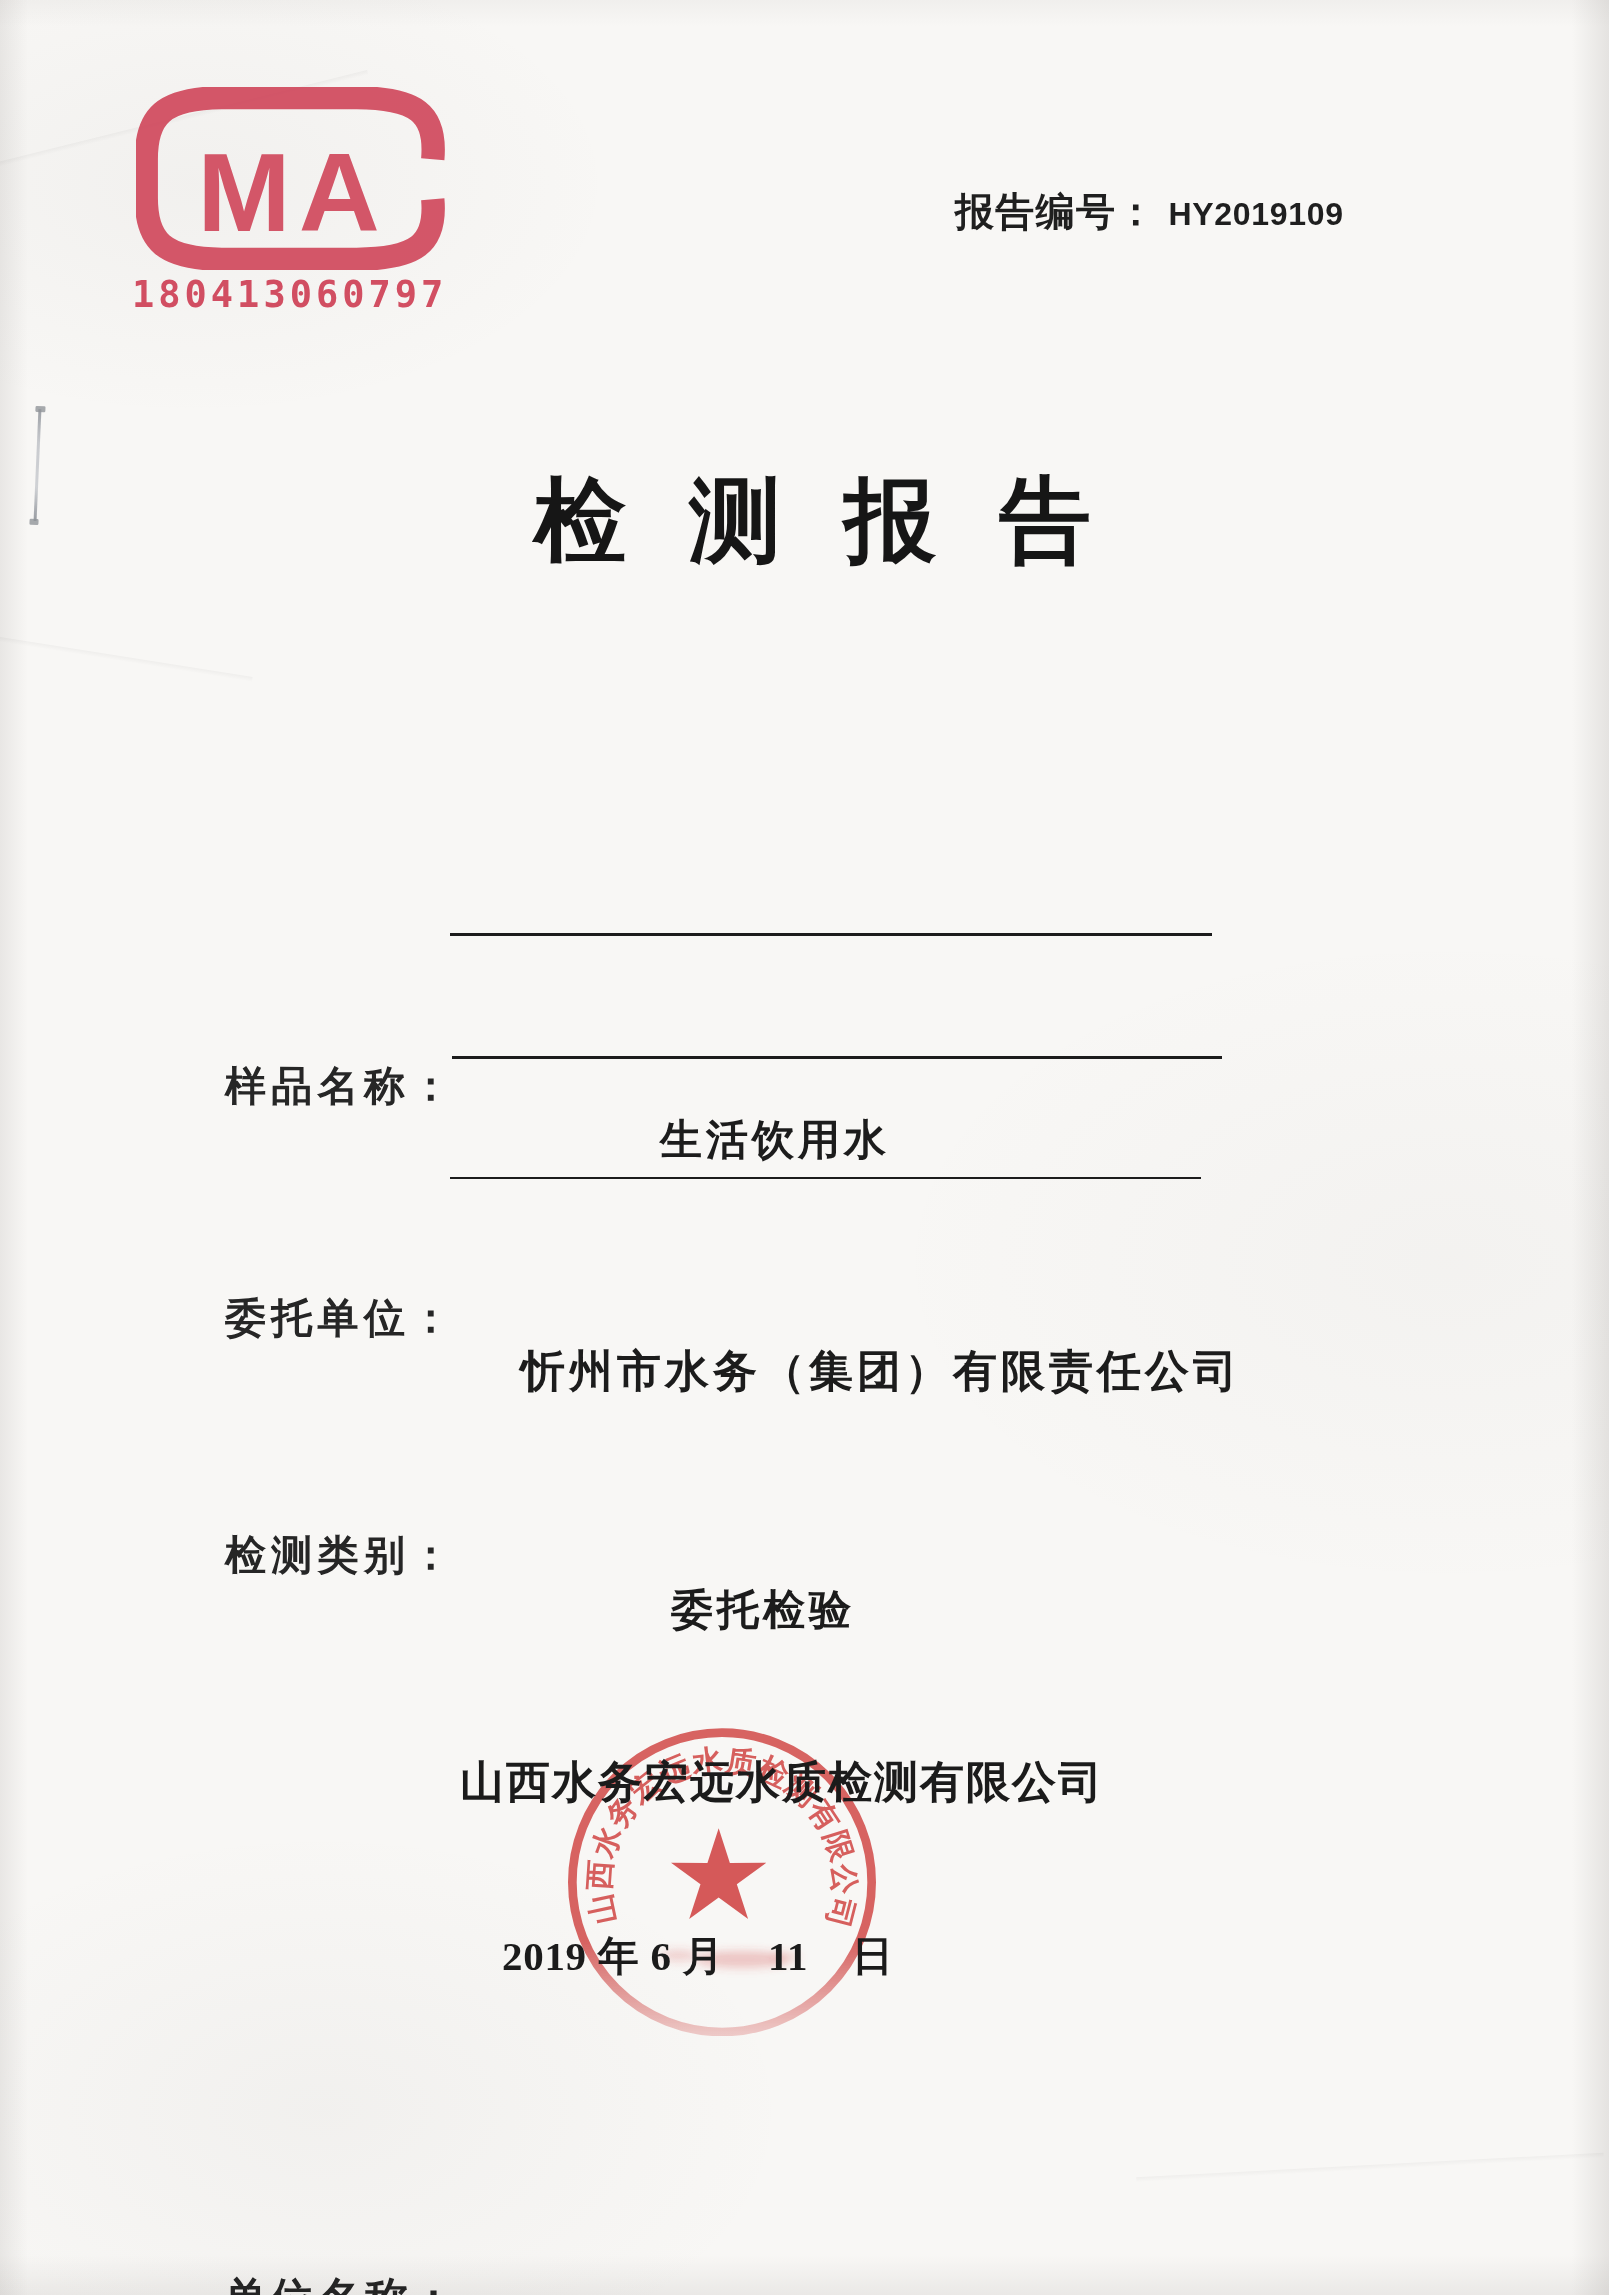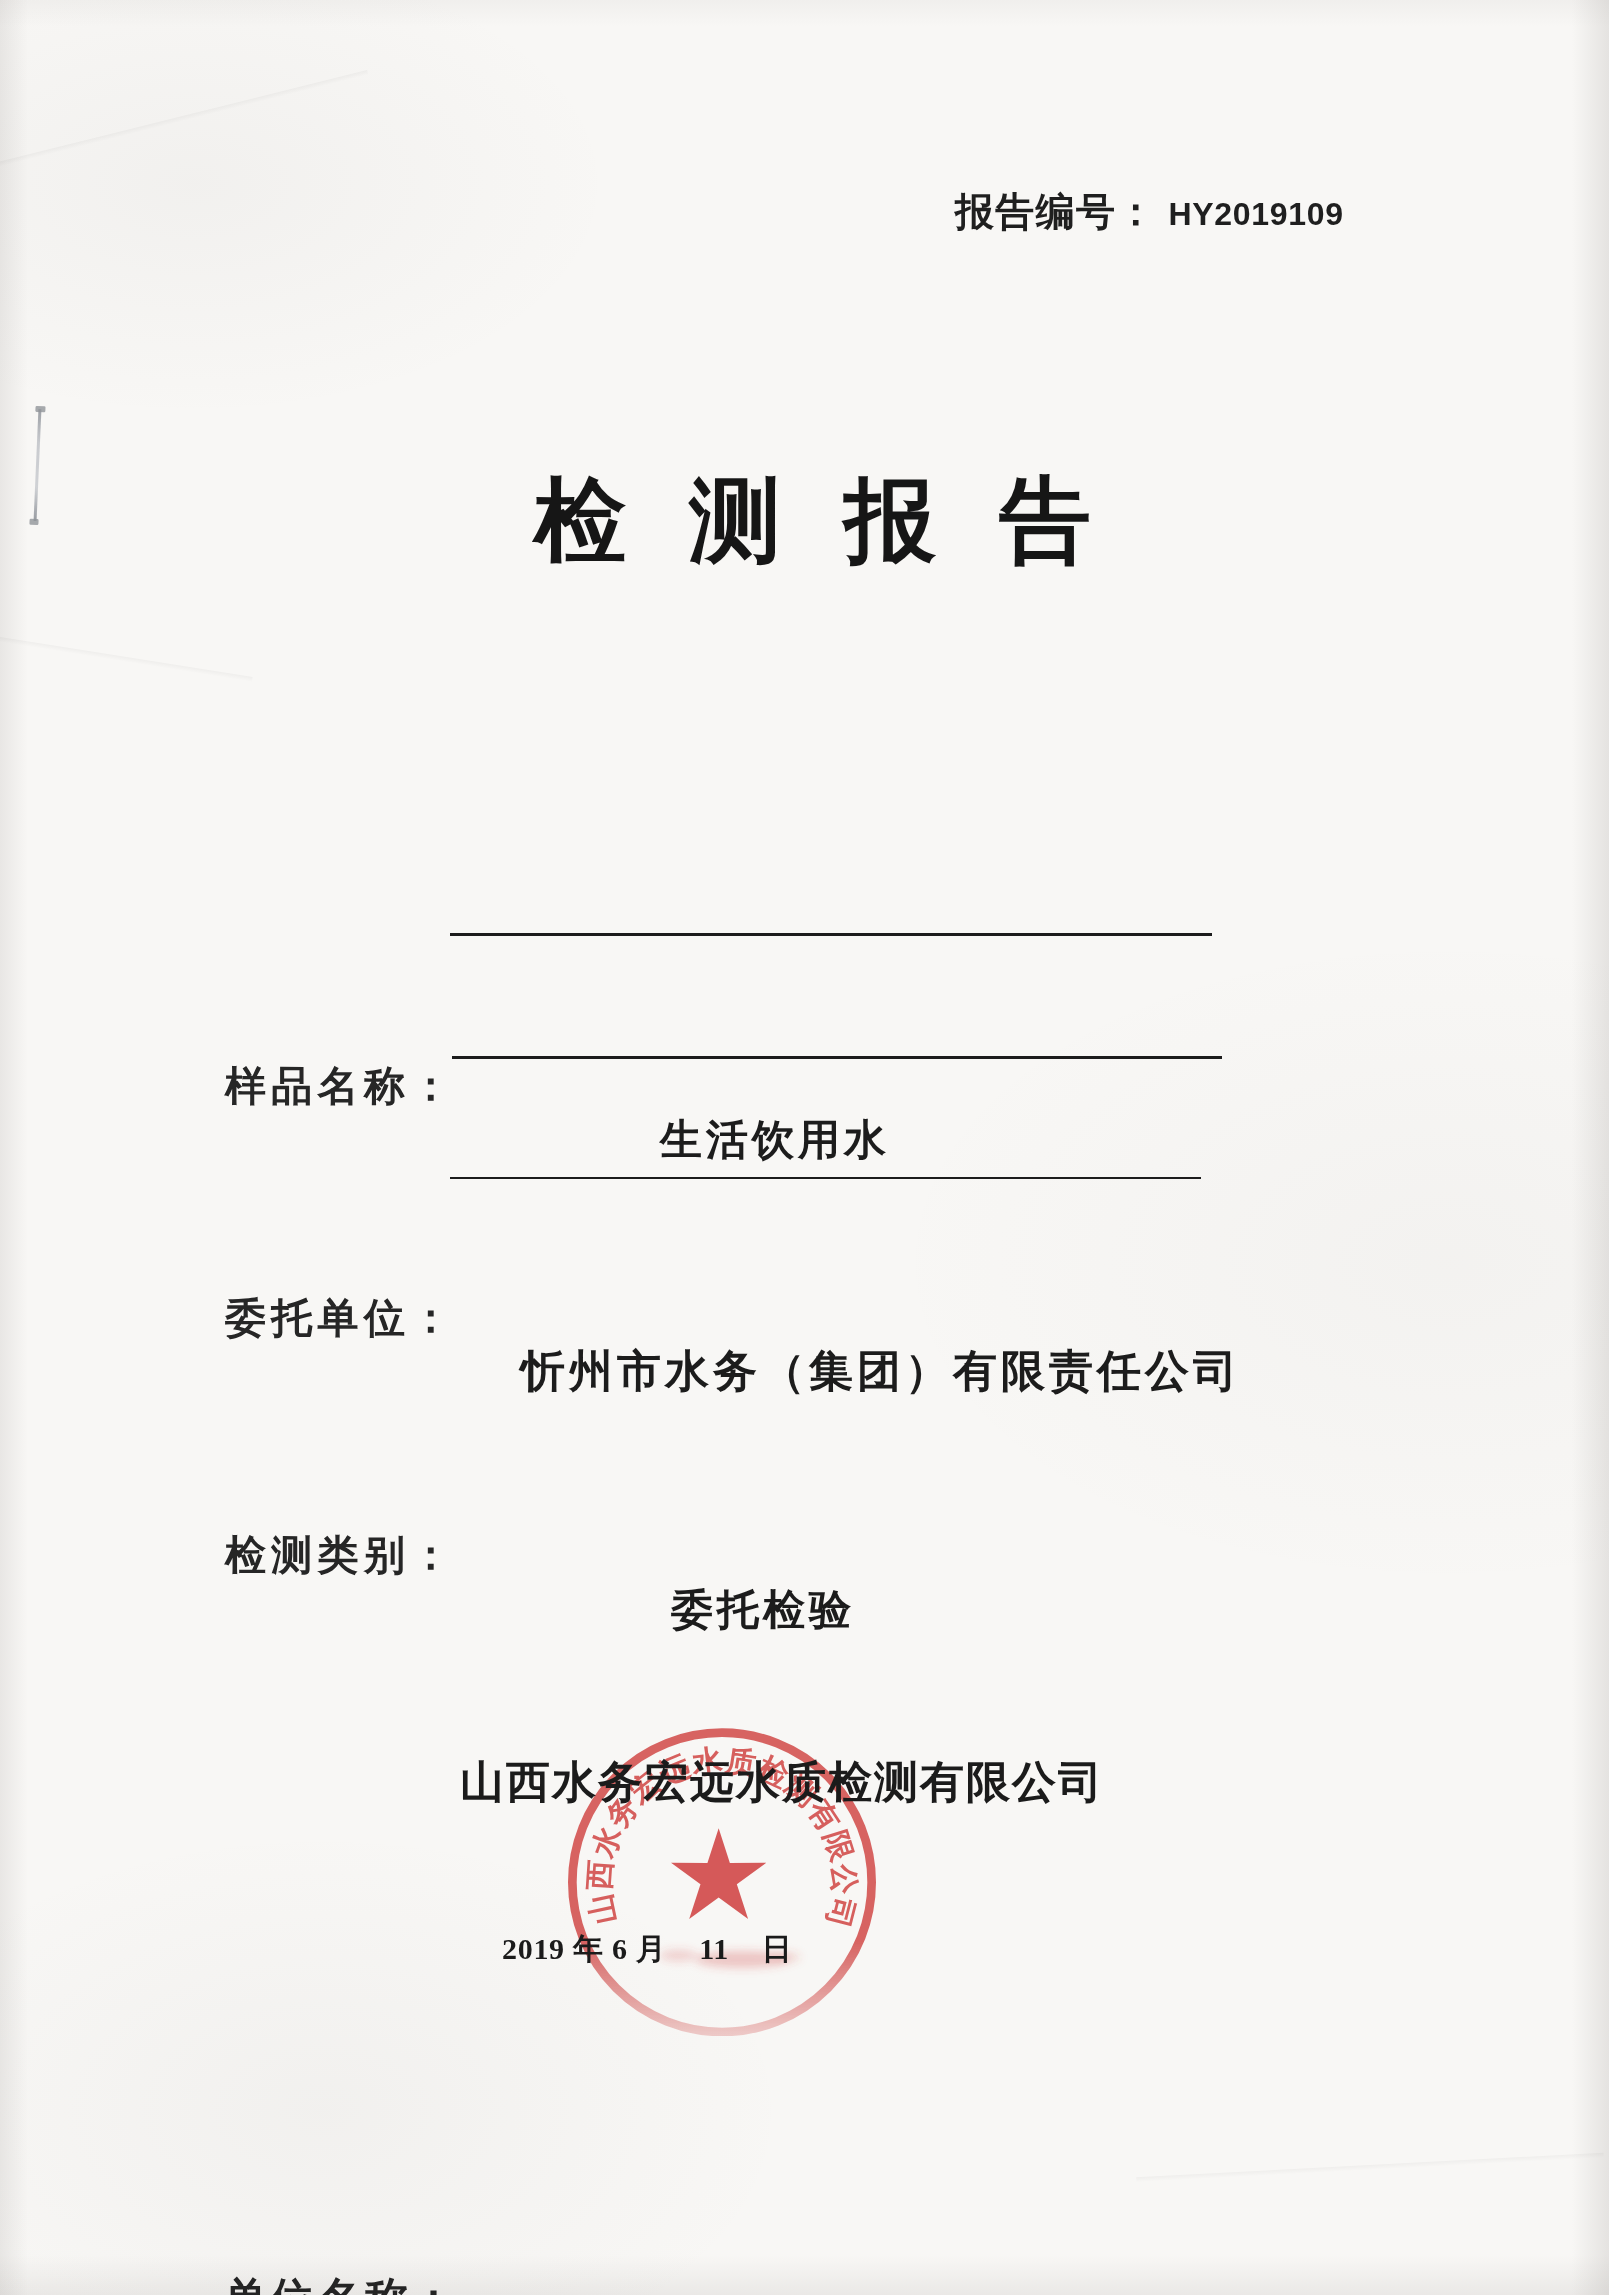--- a/index.html
+++ b/index.html
@@ -61,36 +61,52 @@
   #row2-value{left:521px;top:998px;font-size:44px;}
   #row2-line{left:452px;top:1056px;width:770px;}
   #row3-label{left:225px;top:1125px;}
   #row3-value{left:671px;top:1124px;}
   #row3-line{left:450px;top:1177px;width:751px;}
   
   .footer-label{position:absolute;font-size:43px;font-weight:600;letter-spacing:4px;white-space:nowrap;color:#242424;}
   .footer-value{position:absolute;font-size:44px;font-weight:700;letter-spacing:2px;white-space:nowrap;color:#1b1b1b;}
   #unit-label{left:224px;top:1756px;}
   #unit-value{left:460px;top:1753px;z-index:3;}
-  #date-value{left:502px;top:1929px;font-size:30px;letter-spacing:0.7px;white-space:pre;z-index:3;}
+  #date-value{left:502px;top:1929px;font-size:41px;letter-spacing:0.7px;white-space:pre;z-index:3;}
   .num{font-family:"Liberation Serif","DejaVu Serif",serif;}
   
   .seal{position:absolute;left:565px;top:1722px;width:314px;height:314px;z-index:2;mix-blend-mode:multiply;}
   .text-layer{position:relative;z-index:3;}
 </style>
 </head>
 <body>
 
 <div class="page">
 
   <div class="crease c1"></div>
   <div class="crease c2"></div>
   <div class="crease c3"></div>
   <div class="staple"></div>
 
+  <div class="cma">
+    <svg width="309" height="183" viewBox="0 0 462 274">
+      <g opacity="0.88">
+        <path d="M 444 108
+                 C 450 38, 418 17, 330 16
+                 L 128 16
+                 C 40 17, 15 44, 15 108
+                 L 15 166
+                 C 15 230, 40 257, 128 258
+                 L 330 258
+                 C 418 257, 450 236, 444 168" fill="none" stroke="#cf4156" stroke-width="35" stroke-linecap="butt"></path>
+        <text x="234" y="215" text-anchor="middle" font-family="Liberation Sans, DejaVu Sans, sans-serif" font-size="168" font-weight="800" letter-spacing="12" fill="#cf4156">MA</text>
+      </g>
+    </svg>
+    <div class="cma-number">180413060797</div>
+  </div>
 
   <div class="report-no text-layer">
     <span class="lab">报告编号：</span><span class="val num">HY2019109</span>
   </div>
 
   <h1 class="title text-layer">检 测 报 告</h1>
 
   <div class="f-label text-layer" id="row1-label">样品名称：</div>
   <div class="f-value text-layer" id="row1-value">生活饮用水</div>
   <div class="u-line" id="row1-line"></div>

